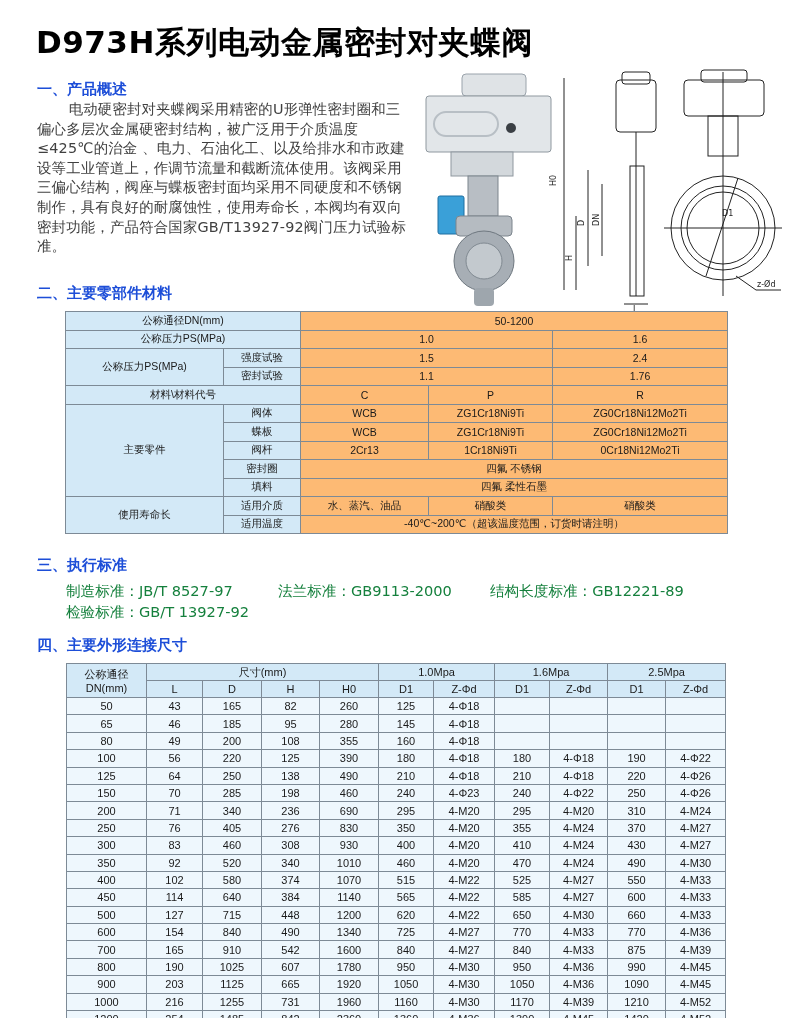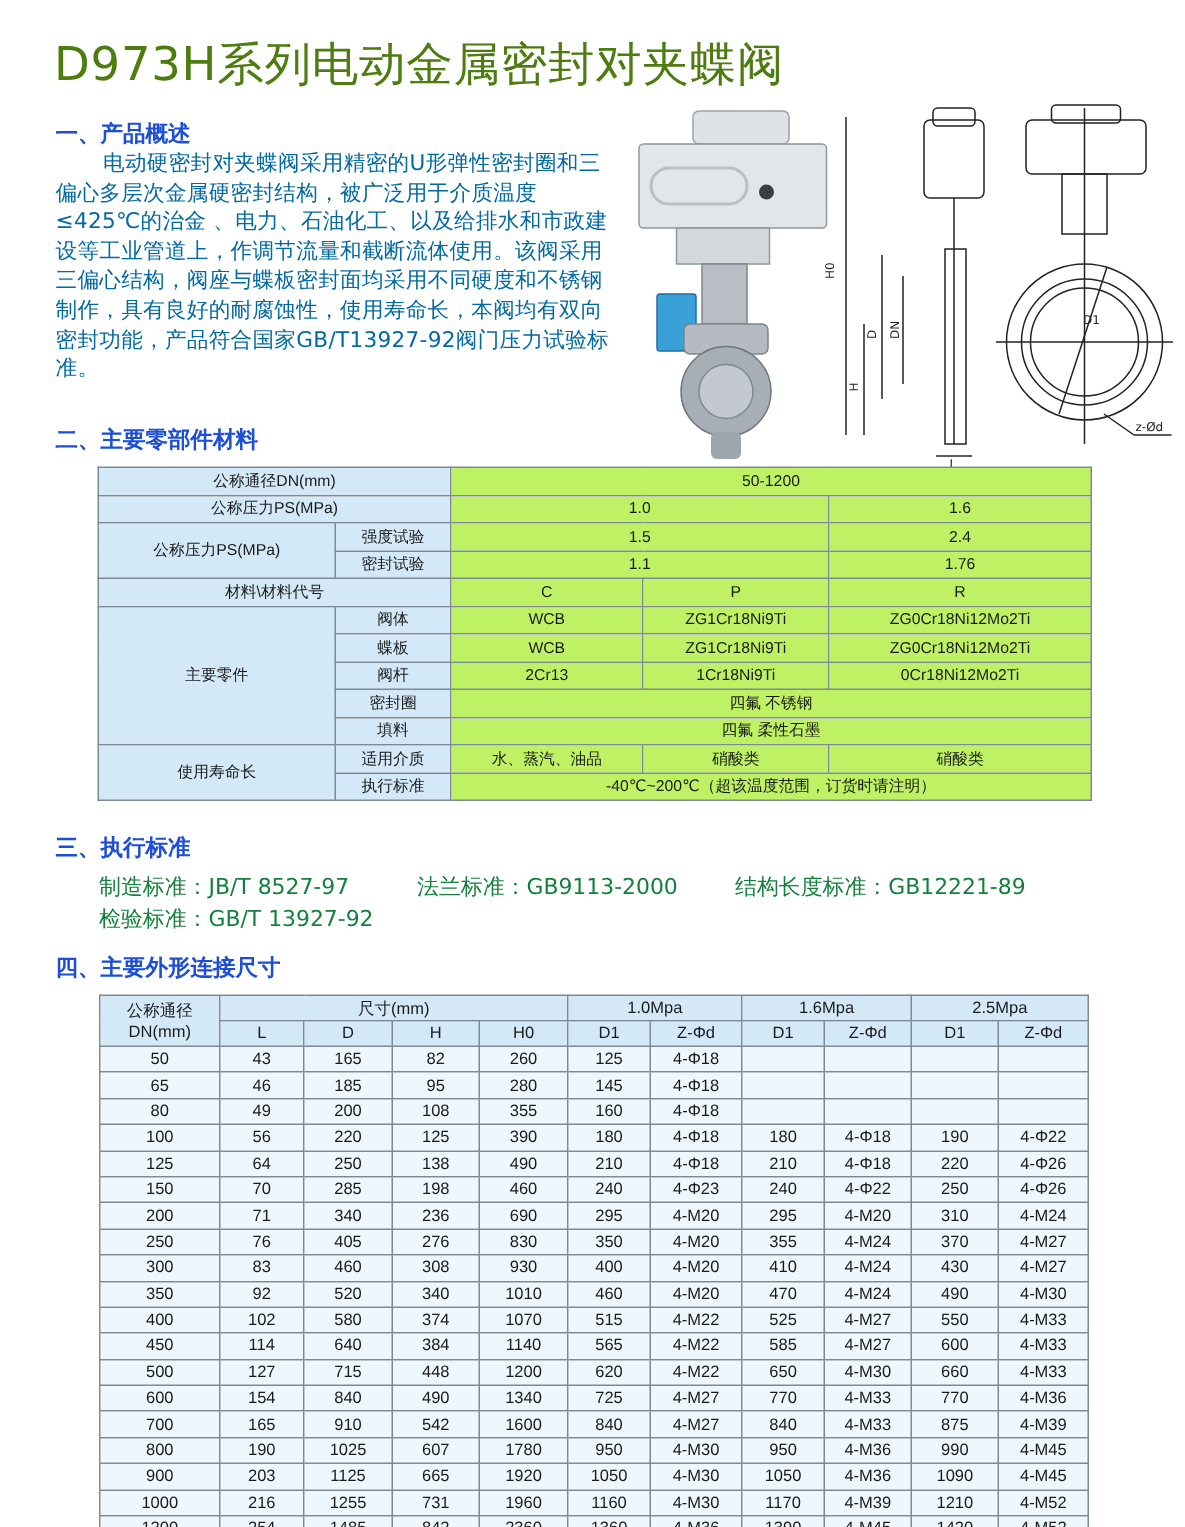--- a/index.html
+++ b/index.html
@@ -1,32 +1,32 @@
 <!DOCTYPE html>
 <html><head>
 <meta charset="utf-8">
 <style>
   html, body { margin:0; padding:0; background:#ffffff; }
   body { width:790px; height:1018px; position:relative; overflow:hidden;
          font-family:"DejaVu Sans","Liberation Sans",sans-serif; color:#1a1a1a; }
-  .title { position:absolute; left:36px; top:22px; font-size:31px; font-weight:normal;
-           color:#4d7c0f; letter-spacing:0.5px; font-family:"DejaVu Sans",sans-serif; white-space:nowrap; }
+  .title { position:absolute; left:36px; top:22px; font-size:31px; font-weight:bold;
+           color:#000000; letter-spacing:0.5px; font-family:"DejaVu Sans",sans-serif; white-space:nowrap; }
   .sec { position:absolute; left:37px; font-size:15px; font-weight:bold; color:#1d4ed8; white-space:nowrap; }
   .intro { position:absolute; left:37px; top:100px; width:372px; font-size:14.4px; line-height:19.6px;
-           color:#0369a1; text-indent:2.2em; letter-spacing:0.2px; }
+           color:#404040; text-indent:2.2em; letter-spacing:0.2px; }
   .figs { position:absolute; left:416px; top:66px; width:374px; height:246px; }
   .std { position:absolute; left:66px; font-size:14.6px; color:#15803d; white-space:nowrap; }
   .std span { display:inline-block; }
 
   table { border-collapse:collapse; position:absolute; table-layout:fixed;padding-left:29px; }
   td { border:1px solid #7d8a96; text-align:center; vertical-align:middle; padding:0;
        font-size:10.5px; font-family:"Liberation Sans","DejaVu Sans",sans-serif; color:#1a1a1a; white-space:nowrap; overflow:hidden; }
   .h { background:#d3e9f7; }
   .v { background:#eef7fd; }
-  .w { background:#bef264; }
+  .w { background:#fdba74; }
 
   #mat { left:65px; top:311px; width:662px; }
   #mat td { height:17.5px; }
   #dim { left:66px; top:663px; width:659px; }
   #dim td { height:16.4px; font-size:11px; }
   #dim tr.hd td { height:16px; }
 </style>
 </head>
 <body>
 
@@ -152,21 +152,21 @@
     <td class="w" colspan="3">四氟 柔性石墨</td>
   </tr>
   <tr>
     <td class="h" rowspan="2">使用寿命长</td>
     <td class="h">适用介质</td>
     <td class="w">水、蒸汽、油品</td>
     <td class="w">硝酸类</td>
     <td class="w">硝酸类</td>
   </tr>
   <tr>
-    <td class="h">执行标准</td>
+    <td class="h">适用温度</td>
     <td class="w" colspan="3">-40℃~200℃（超该温度范围，订货时请注明）</td>
   </tr>
 </tbody>
   </table>
 
 <div class="sec" style="top:556px">三、执行标准</div>
 <div class="std" style="top:582px">
   <span style="width:212px">制造标准：JB/T 8527-97</span><span style="width:212px">法兰标准：GB9113-2000</span><span>结构长度标准：GB12221-89</span>
 </div>
 <div class="std" style="top:603px">

